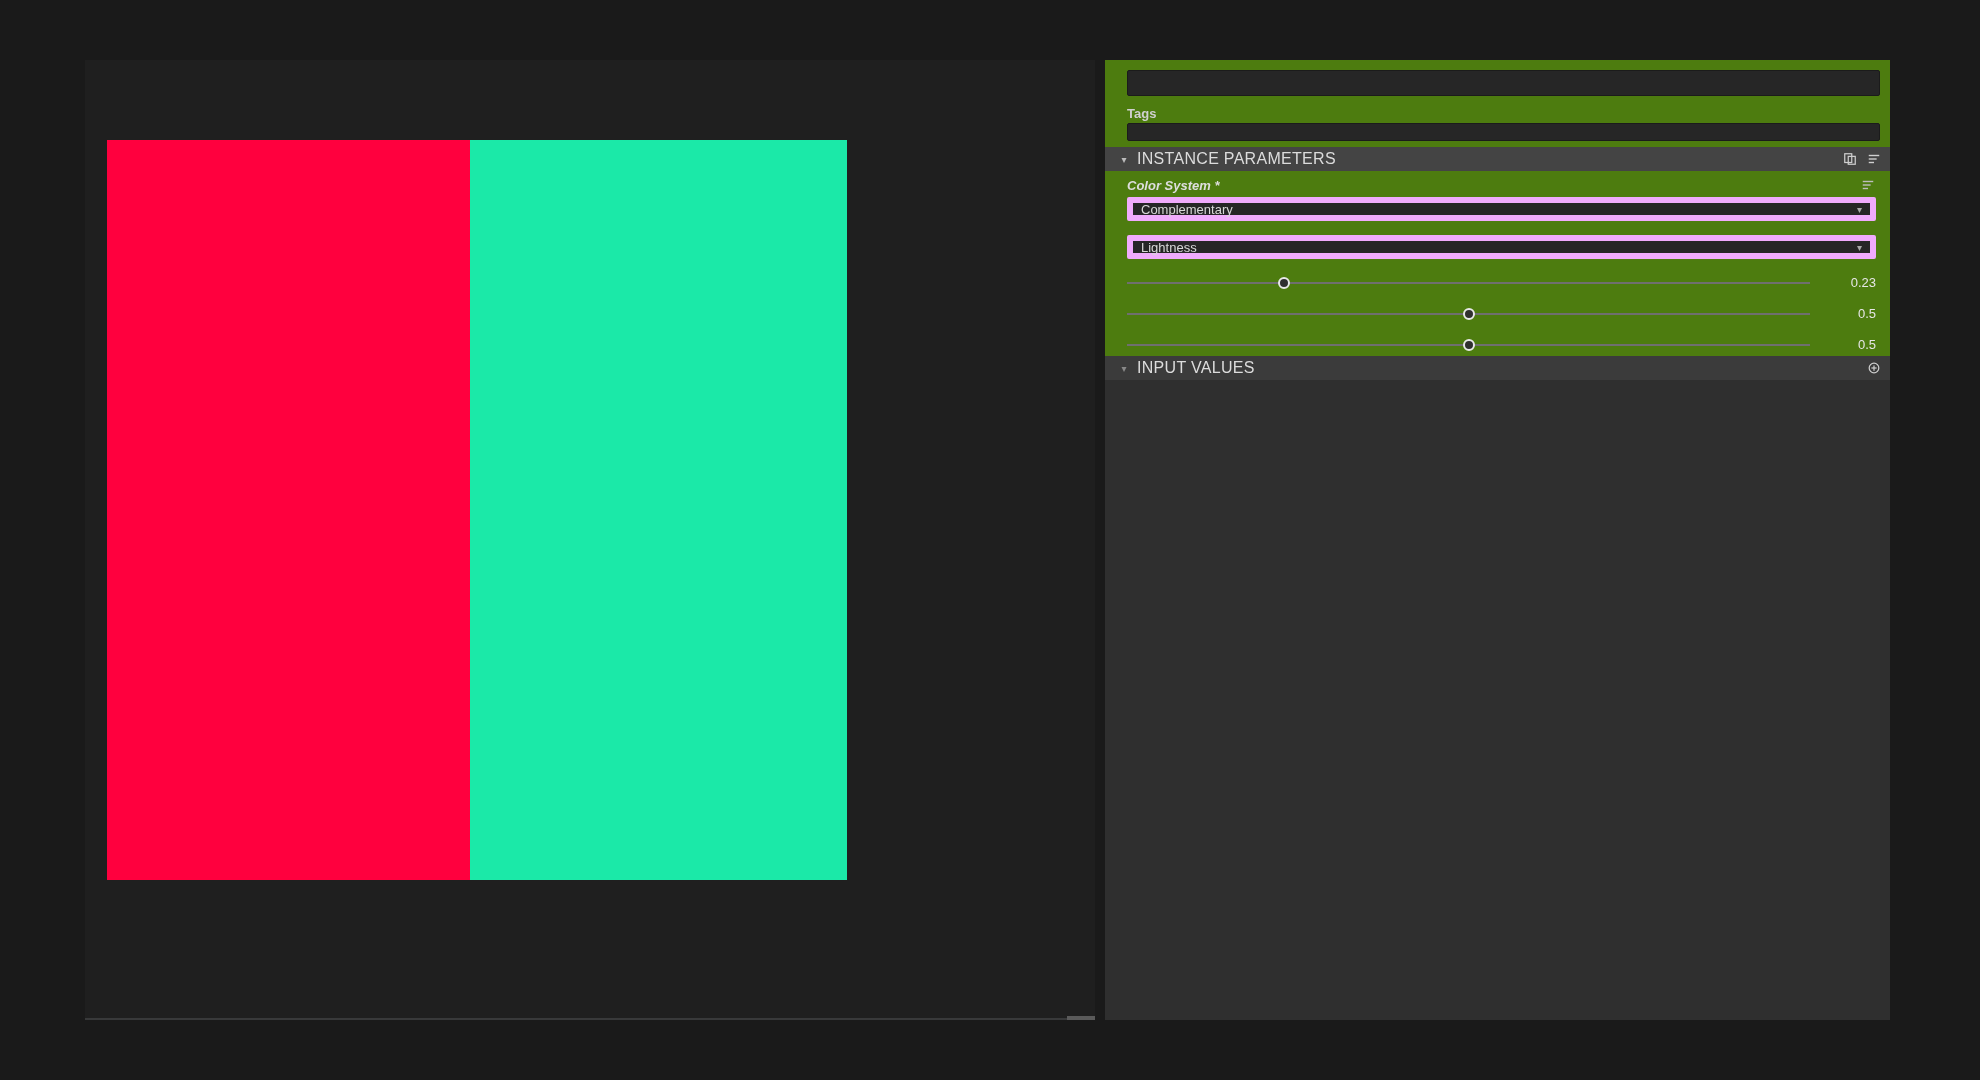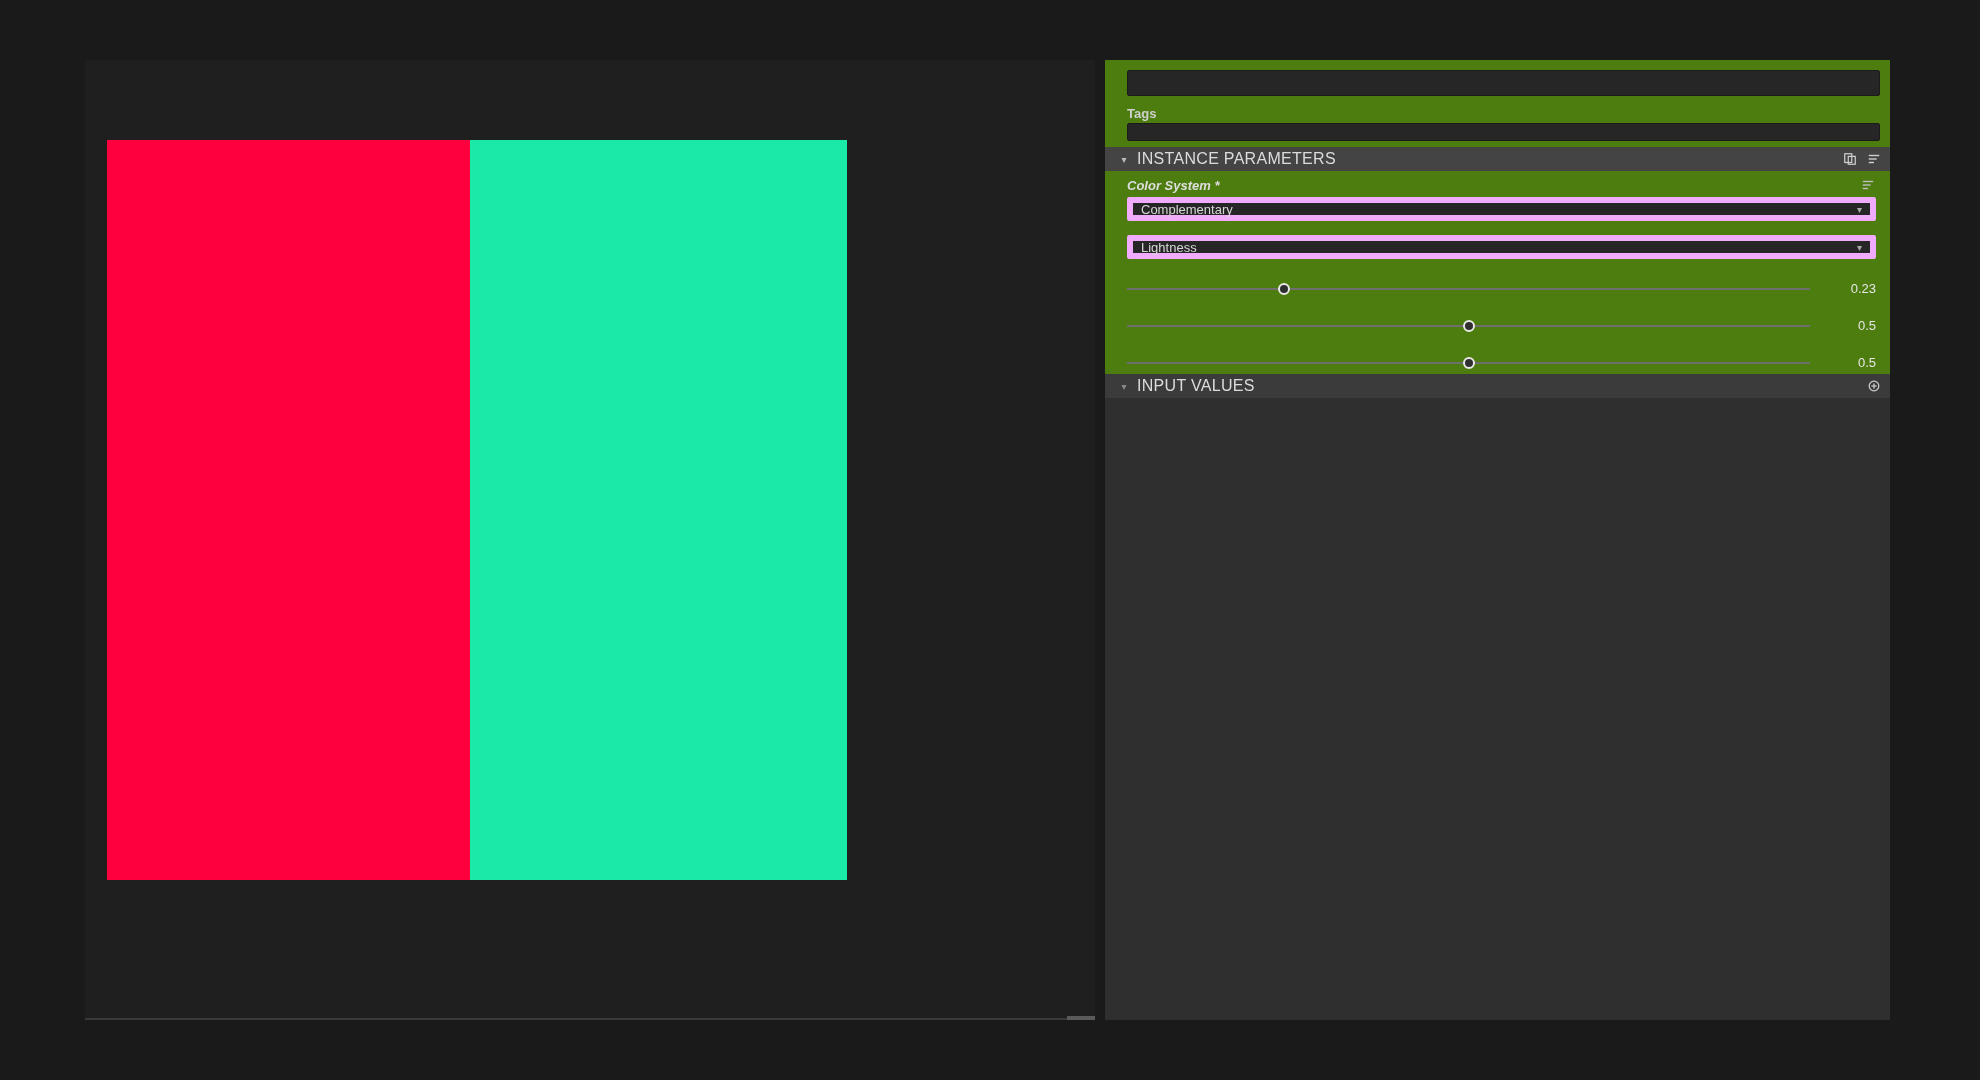--- a/index.html
+++ b/index.html
@@ -143,21 +143,21 @@
     display: flex;
     align-items: center;
     padding: 0 8px;
     color: #d8d8d8;
     cursor: pointer;
   }
   .dropdown .dd-spacer { flex: 1; }
   .dropdown .dd-chev { font-size: 10px; color: #a8a8a8; }
 
   .slider-row {
-    margin-top: 12px;
+    margin-top: 6px;
     display: flex;
     align-items: center;
     gap: 18px;
   }
   .slider-track {
     position: relative;
     flex: 1;
     height: 14px;
     cursor: pointer;
   }

